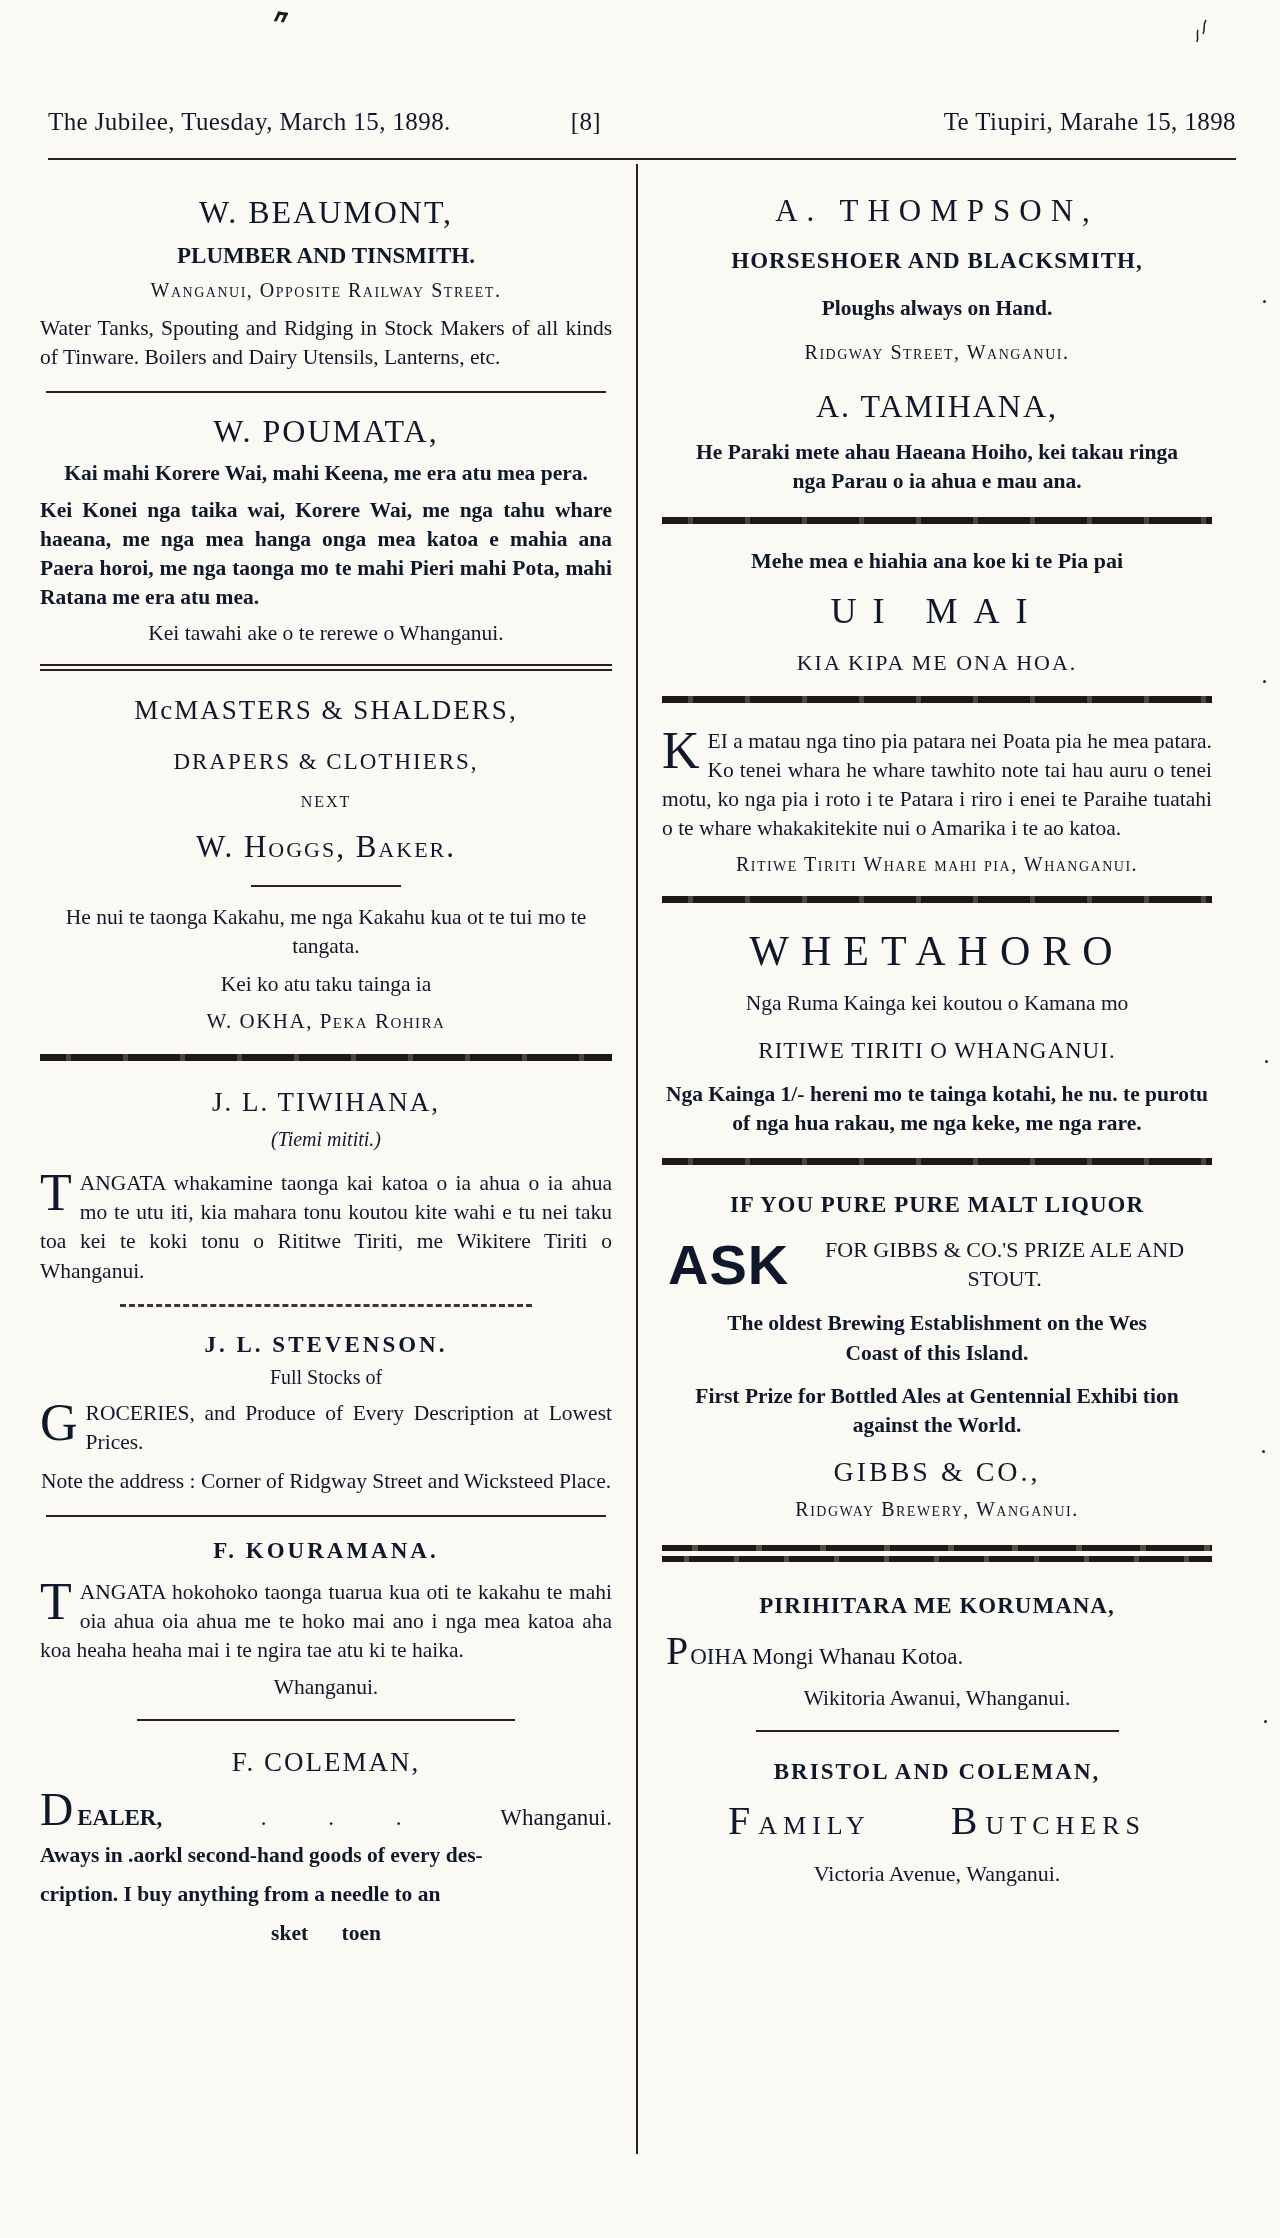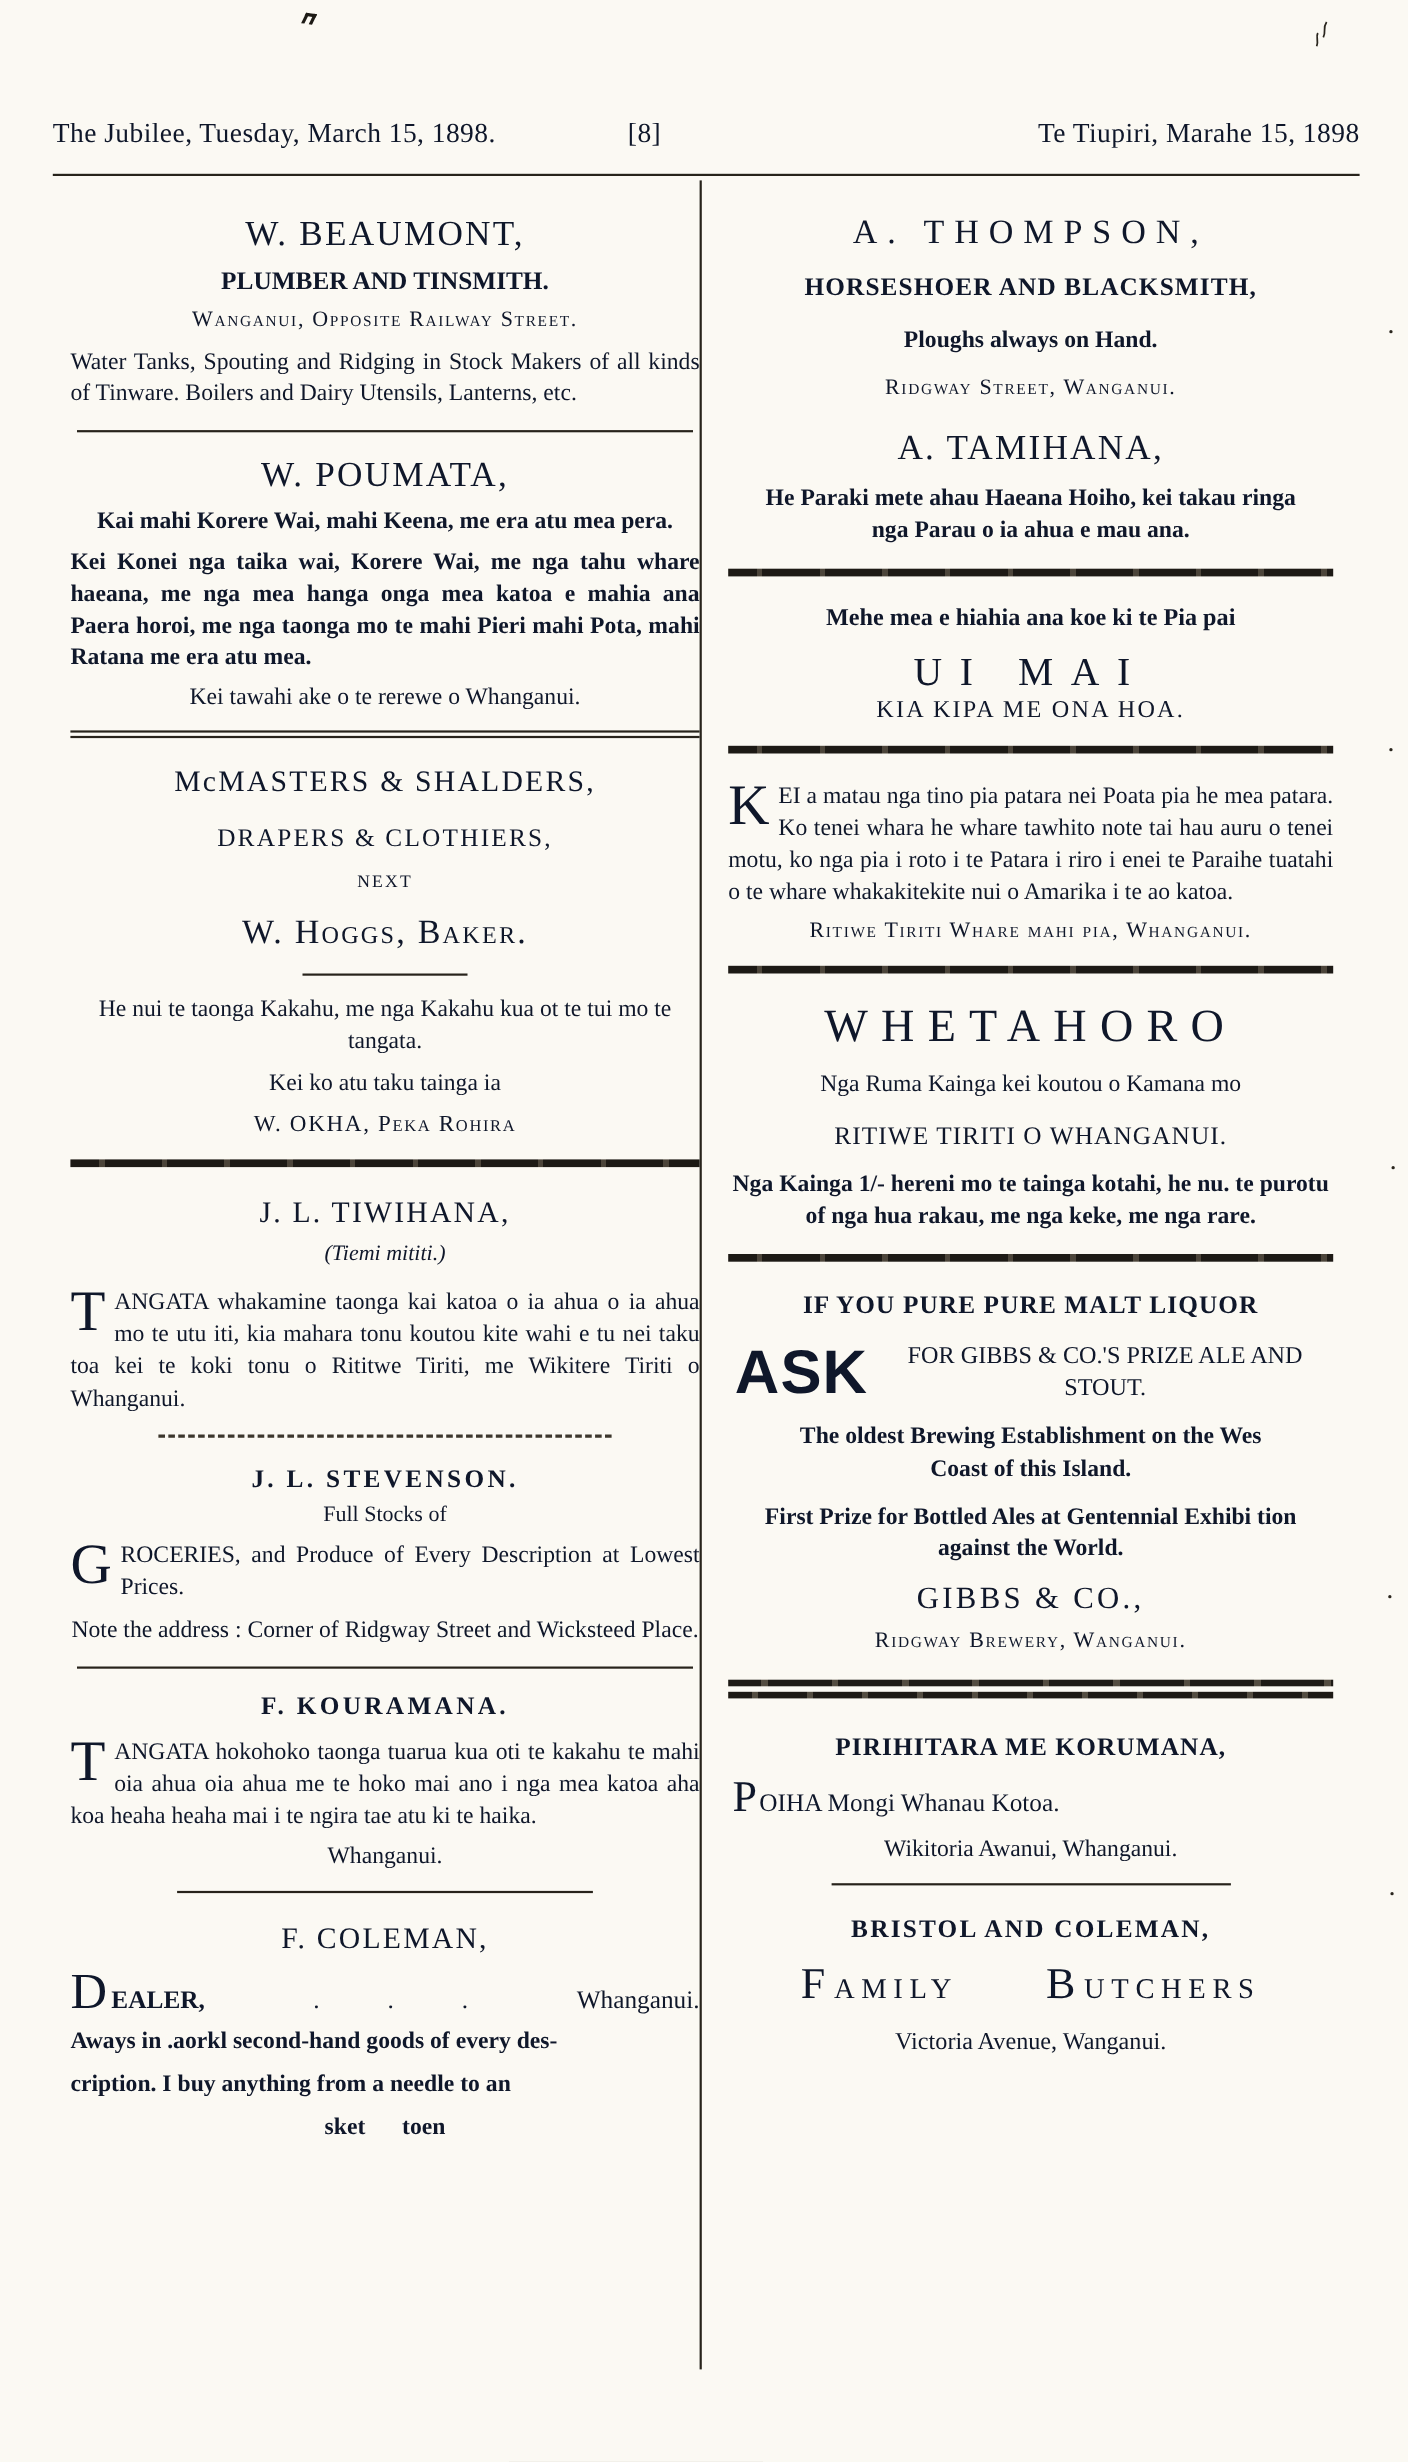--- a/index.html
+++ b/index.html
@@ -12,21 +12,21 @@
   
   .masthead { position:absolute; left:48px; right:44px; top:108px;
     display:flex; align-items:baseline; font-size:25px; letter-spacing:.4px; }
   .mh-page { margin-left:120px; }
   .mh-right { margin-left:auto; }
   .masthead-rule { position:absolute; left:48px; right:44px; top:158px; border-top:2px solid #27231b; }
   .col-divider { position:absolute; left:636px; top:164px; height:1990px; width:2px; background:#27231b; }
 
   
   .col { position:absolute; top:168px; }
-  .col-left  { left:64px;  width:572px; }
+  .col-left  { left:40px;  width:572px; }
   .col-right { left:662px; width:550px; }
 
   
   .center { text-align:center; }
   .just   { text-align:justify; }
   .bold   { font-weight:bold; }
   .italic { font-style:italic; }
   .sc     { font-variant:small-caps; letter-spacing:1.5px; }
   .body   { font-size:21.5px; line-height:1.36; }
 
@@ -93,21 +93,21 @@
   .t-spread { font-size:31px; letter-spacing:9px; font-weight:400; line-height:1.25; }
   .ad-thompson .subtitle { margin-top:14px; letter-spacing:1px; }
   .ad-thompson .line3 { margin-top:18px; }
   .ad-thompson .addr  { margin-top:18px; font-size:20px; }
   .ad-thompson { padding-bottom:22px; }
 
   .ad-tamihana .body { margin-top:12px; padding:0 30px; }
 
   .ui-lead  { font-size:22px; }
   .ui-title { font-size:36px; letter-spacing:16px; margin-top:16px; font-weight:400; }
-  .ui-line3 { font-size:22px; letter-spacing:2px; }
+  .ui-line3 { font-size:22px; letter-spacing:2px; margin-top:18px; }
 
   .ad-kei .sig { margin-top:10px; font-size:20px; }
 
   .wheta-title { font-size:42px; letter-spacing:12px; font-weight:400; }
   .ad-whetahoro .line2 { margin-top:14px; }
   .ad-whetahoro .line3 { margin-top:16px; letter-spacing:1px; }
   .ad-whetahoro .body  { margin-top:14px; }
 
   .ad-gibbs .headline { letter-spacing:1px; }
   .ask-row { display:flex; align-items:center; gap:14px; margin-top:16px; padding:0 6px; }

